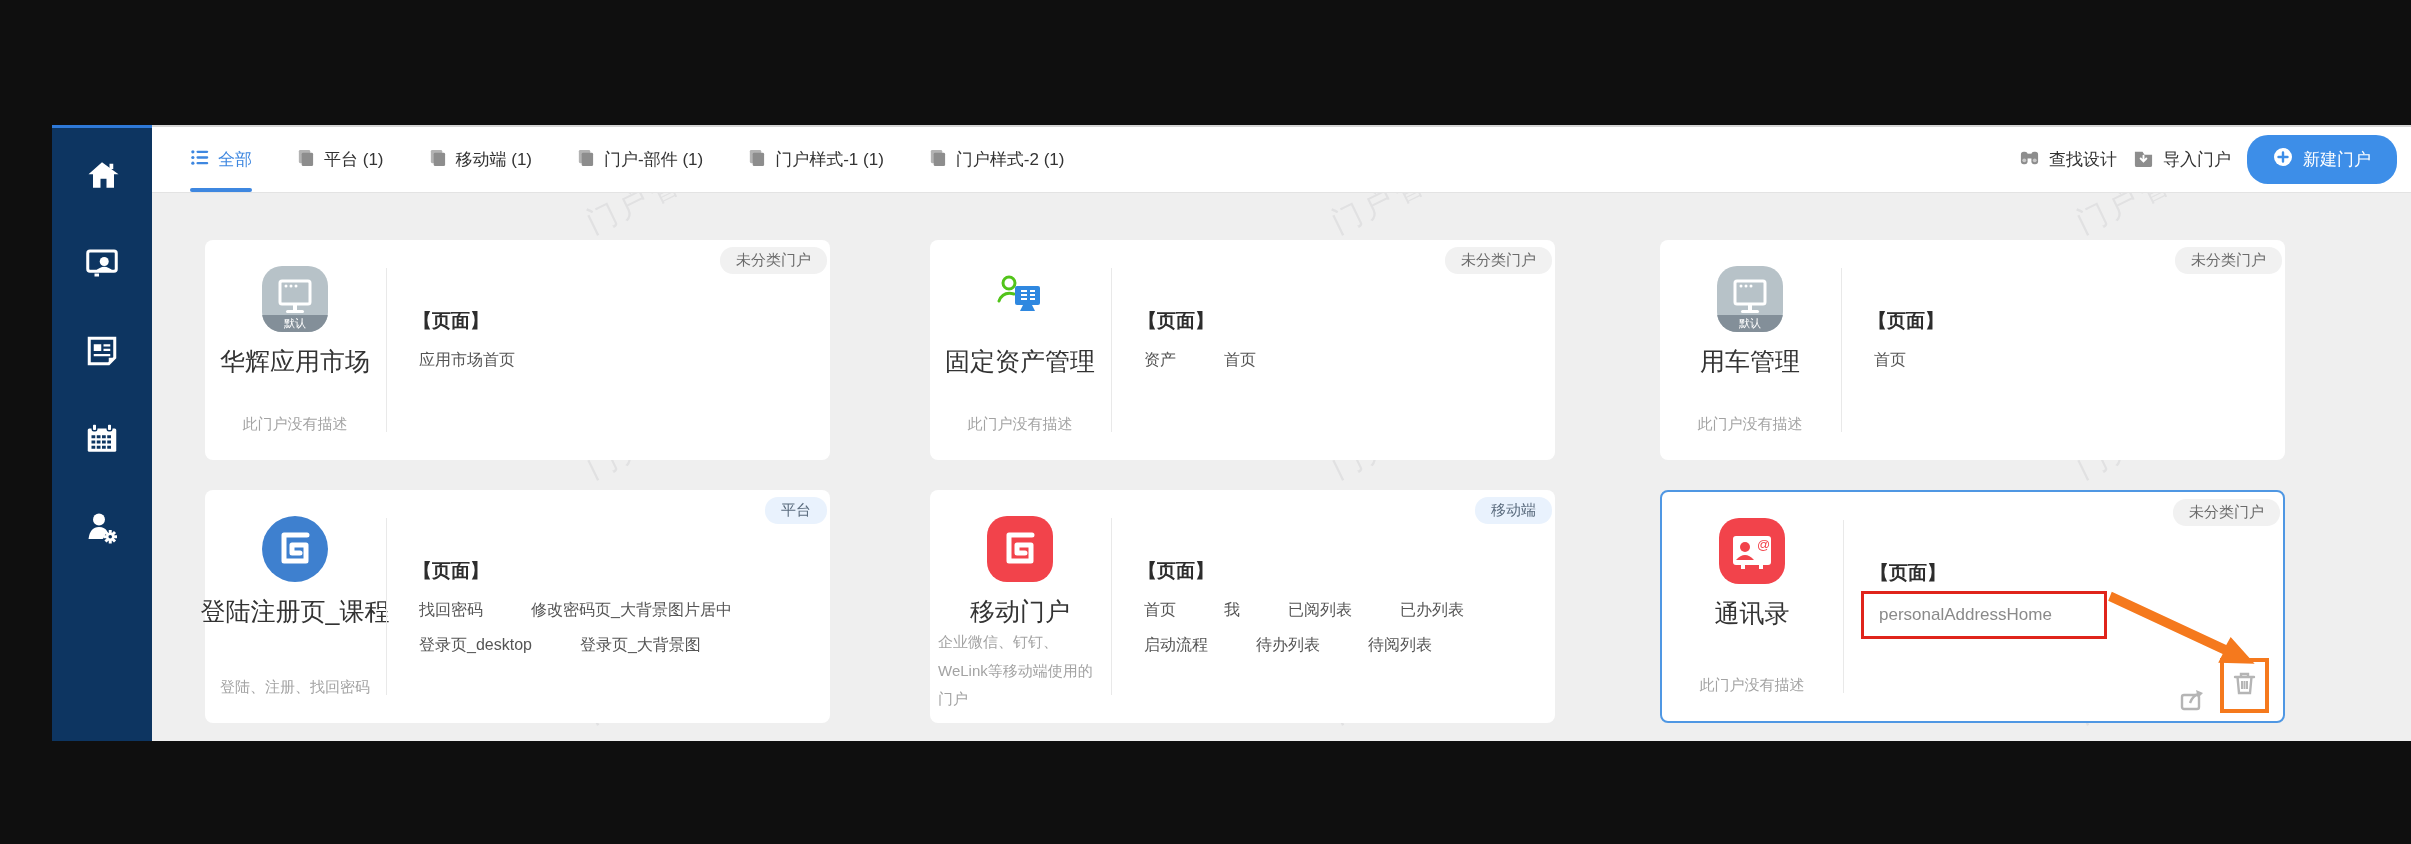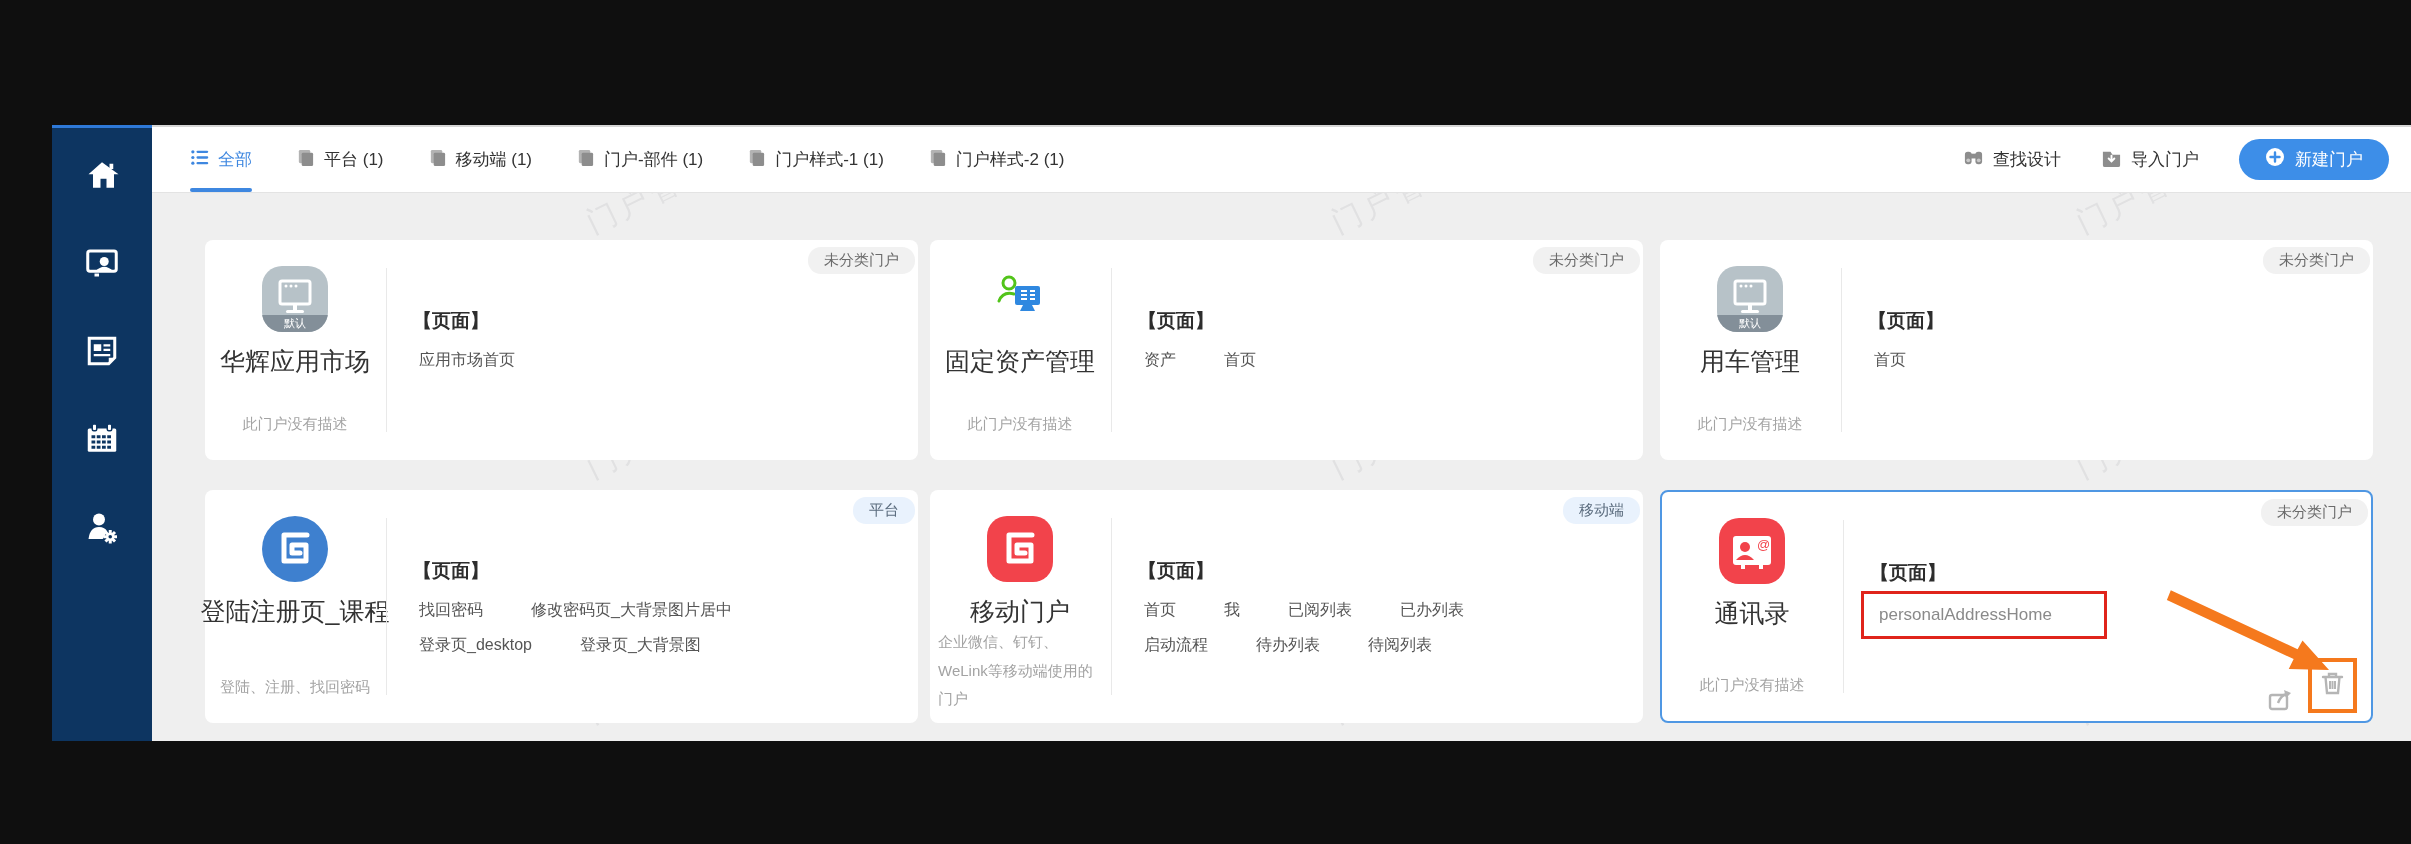--- a/index.html
+++ b/index.html
@@ -11,38 +11,38 @@
 
   
   #sidebar { width:100px; height:100%; background:#0d3561; border-top:3px solid #2e79d8; display:flex; flex-direction:column; align-items:center; padding-top:30px; gap:50px; flex-shrink:0; }
   .side-icon { width:38px; height:38px; display:flex; align-items:center; justify-content:center; cursor:pointer; }
   .side-icon svg { width:36px; height:36px; }
 
   
   #main { flex:1; height:100%; display:flex; flex-direction:column; border-top:2px solid #d6d6d6; background:#efefef; min-width:0; }
 
   
-  #tabbar { height:66px; background:#fff; border-bottom:1px solid #e3e3e3; display:flex; align-items:center; padding:0 22px 0 38px; flex-shrink:0; }
+  #tabbar { height:66px; background:#fff; border-bottom:1px solid #e3e3e3; display:flex; align-items:center; padding:0 14px 0 38px; flex-shrink:0; }
   .tab { height:100%; display:flex; align-items:center; gap:9px; margin-right:44px; cursor:pointer; position:relative; font-size:17px; color:#333; white-space:nowrap; }
   .tab.active { color:#3e87e0; }
   .tab.active::after { content:""; position:absolute; left:0; right:0; bottom:0; height:4px; background:#3e87e0; border-radius:2px; }
   .tab svg { width:19px; height:19px; }
-  #tab-actions { margin-left:auto; display:flex; align-items:center; gap:40px; }
+  #tab-actions { margin-left:auto; display:flex; align-items:center; gap:16px; }
   .tb-action { display:flex; align-items:center; gap:9px; font-size:17px; color:#333; cursor:pointer; white-space:nowrap; }
   .tb-action svg { width:21px; height:21px; }
-  #create-btn { display:flex; align-items:center; gap:10px; background:#3d8ee8; color:#fff; font-size:17px; border:none; border-radius:21px; height:41px; padding:0 26px; cursor:pointer; white-space:nowrap; }
+  #create-btn { display:flex; align-items:center; gap:10px; background:#3d8ee8; color:#fff; font-size:17px; border:none; border-radius:21px; height:49px; padding:0 26px; cursor:pointer; white-space:nowrap; }
   #create-btn svg { width:20px; height:20px; }
 
   
   #content { position:relative; flex:1; overflow:hidden; }
   .watermark { position:absolute; font-size:30px; color:rgba(60,70,80,0.08); transform:rotate(-26deg); white-space:nowrap; z-index:0; pointer-events:none; letter-spacing:4px; }
 
   .card-stub { position:absolute; top:3px; height:15px; background:#fff; border-radius:0 0 10px 10px; z-index:1; }
 
-  .card { position:absolute; width:713px; background:#fff; border-radius:8px; z-index:2; cursor:pointer; }
+  .card { position:absolute; width:625px; background:#fff; border-radius:8px; z-index:2; cursor:pointer; }
   .card.row1 { top:47px; height:220px; }
   .card.row2 { top:297px; height:233px; }
   .card.c1 { left:53px; } .card.c2 { left:778px; } .card.c3 { left:1508px; }
   .card.highlighted { border:2px solid #4f97e3; }
 
   .badge { position:absolute; top:7px; right:3px; padding:4px 16px; border-radius:13px; font-size:15px; z-index:3; }
   .badge.grey { background:#f1f1f1; color:#6b6b6b; }
   .badge.blue { background:#e9f2fd; color:#5a6b7d; }
 
   .card-left { position:absolute; left:0; top:0; bottom:0; width:180px; display:flex; flex-direction:column; align-items:center; padding:26px 8px 22px 8px; }

